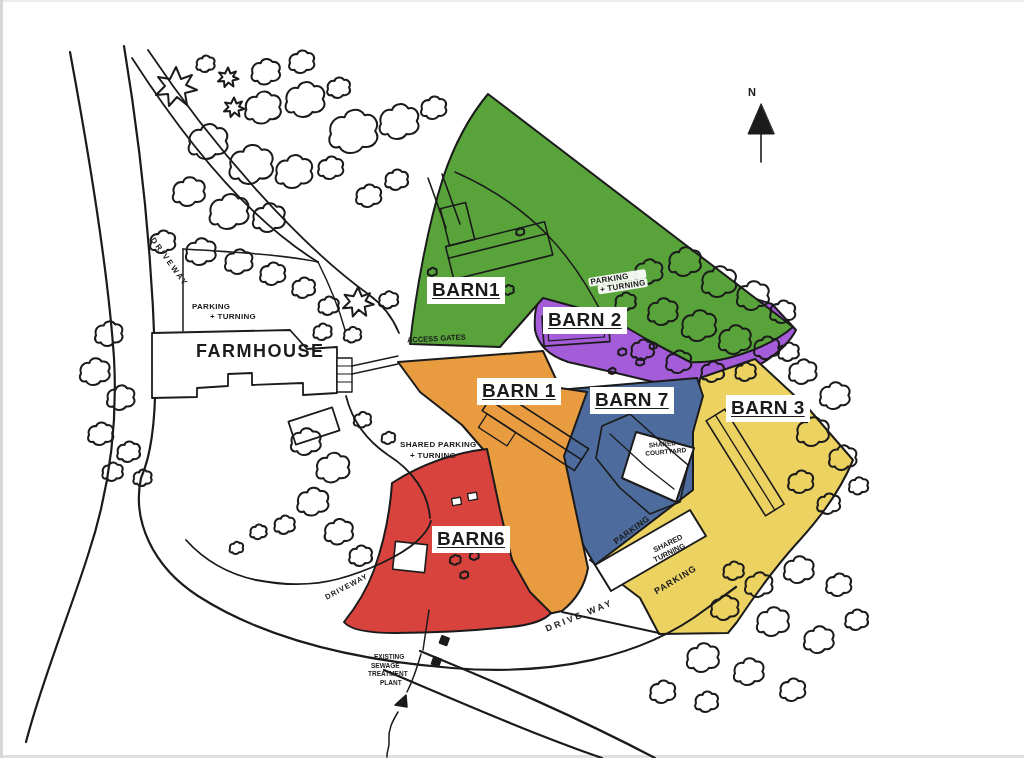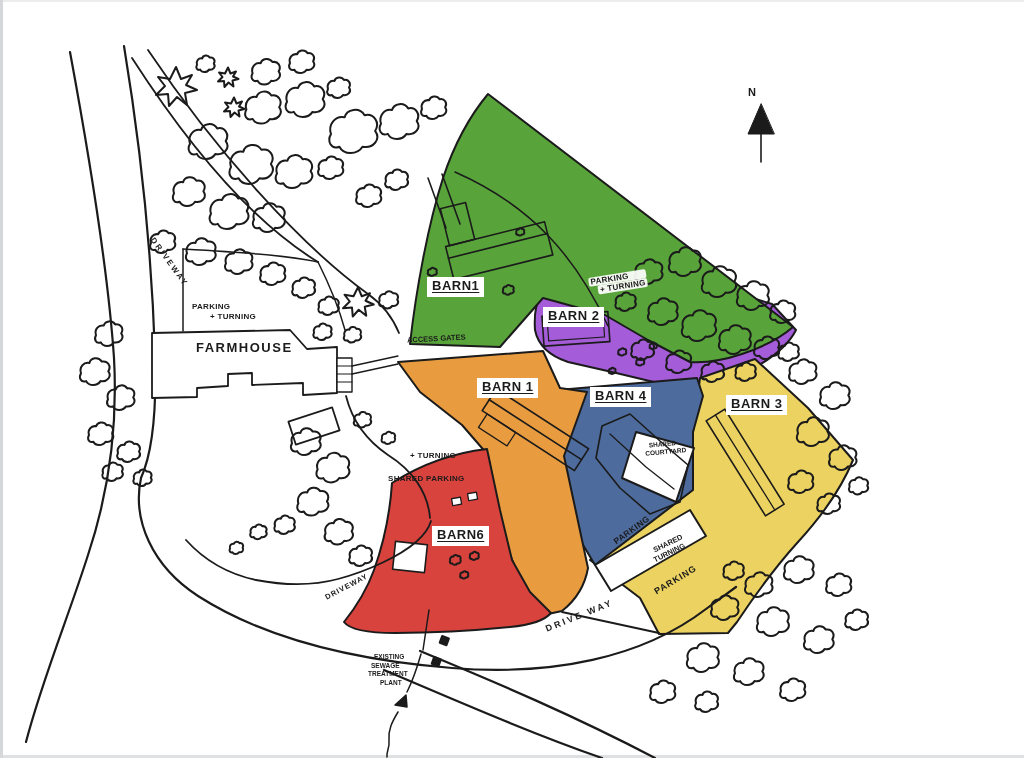--- a/index.html
+++ b/index.html
@@ -8,21 +8,21 @@
     box-shadow:inset 3px 0 0 #d5d7d8, inset 0 2px 0 #ebecec, inset 0 -3px 0 #dfe0e1;
     font-family:"Liberation Sans","DejaVu Sans",sans-serif;
   }
   svg{position:absolute;left:0;top:0;}
   svg path, svg rect, svg line, svg polyline{stroke-linejoin:round;stroke-linecap:round;}
   .lbl{
     position:absolute;color:#1b1b1b;font-weight:700;white-space:nowrap;
     font-family:"Liberation Sans","DejaVu Sans",sans-serif;line-height:1.15;
   }
   .barn-box{
-    background:#ffffff;padding:0 3px 1px 3px;font-size:13px;letter-spacing:0.5px;
+    background:#ffffff;padding:0 3px 1px 3px;font-size:19px;letter-spacing:0.5px;
     text-decoration:underline;text-underline-offset:2px;box-shadow:0 0 0 2px #ffffff;
   }
   .tiny{font-size:8px;letter-spacing:0.3px;}
   .halo{background:rgba(255,255,255,0.92);padding:0 2px;border-radius:2px;}
   .sew{font-size:6.5px;line-height:8.5px;font-weight:700;}
 </style>
 </head>
 <body>
 
 <div id="frame">
@@ -219,37 +219,37 @@
   </g>
 </svg>
 
 <div class="lbl" style="left:748px;top:86px;font-size:11px;">N</div>
 
 <div class="lbl" style="left:156px;top:236px;font-size:8px;letter-spacing:2px;transform:rotate(54deg);transform-origin:0 0;">DRIVEWAY</div>
 
 <div class="lbl tiny" style="left:192px;top:302px;">PARKING</div>
 <div class="lbl tiny" style="left:210px;top:312px;">+ TURNING</div>
 
-<div class="lbl" style="left:196px;top:341px;font-size:13px;letter-spacing:1.5px;font-weight:600;">FARMHOUSE</div>
+<div class="lbl" style="left:196px;top:341px;font-size:18px;letter-spacing:1.5px;font-weight:600;">FARMHOUSE</div>
 
 <div class="lbl barn-box" style="left:429px;top:279px;">BARN1</div>
 <div class="lbl barn-box" style="left:545px;top:309px;">BARN 2</div>
 <div class="lbl barn-box" style="left:479px;top:380px;">BARN 1</div>
-<div class="lbl barn-box" style="left:592px;top:389px;">BARN 4</div>
+<div class="lbl barn-box" style="left:592px;top:389px;">BARN 7</div>
 <div class="lbl barn-box" style="left:728px;top:397px;">BARN 3</div>
 <div class="lbl barn-box" style="left:434px;top:528px;text-align:right;">BARN6</div>
 
 <div class="lbl" style="left:407px;top:335px;font-size:7.5px;transform:rotate(-3deg);">ACCESS GATES</div>
 
 <div class="lbl" style="left:588px;top:278px;transform:rotate(-9deg);transform-origin:0 0;">
   <div class="tiny halo">PARKING</div>
   <div class="tiny halo" style="margin-left:8px;">+ TURNING</div>
 </div>
 
-<div class="lbl tiny" style="left:388px;top:440px;margin-top:34px;">SHARED PARKING</div>
+<div class="lbl tiny" style="left:400px;top:440px;">SHARED PARKING</div>
 <div class="lbl tiny" style="left:410px;top:451px;">+ TURNING</div>
 
 <div class="lbl" style="left:645px;top:440px;font-size:6.5px;line-height:8px;transform:rotate(-5deg);">
   <div style="margin-left:4px;">SHARED</div>
   <div>COURTYARD</div>
 </div>
 
 <div class="lbl" style="left:615px;top:538px;font-size:8.5px;letter-spacing:0.5px;transform:rotate(-36deg);transform-origin:0 50%;">PARKING</div>
 
 <div class="lbl" style="left:648px;top:548px;font-size:7.5px;line-height:9px;transform:rotate(-26deg);transform-origin:0 0;">

